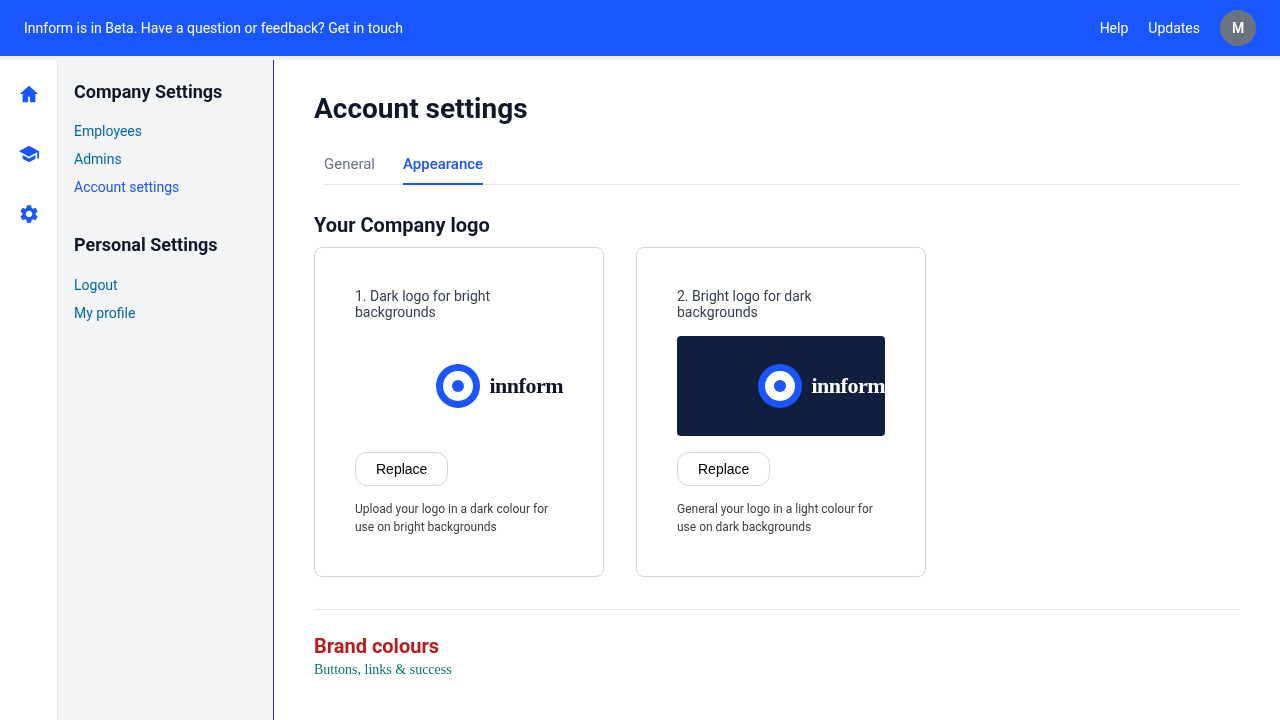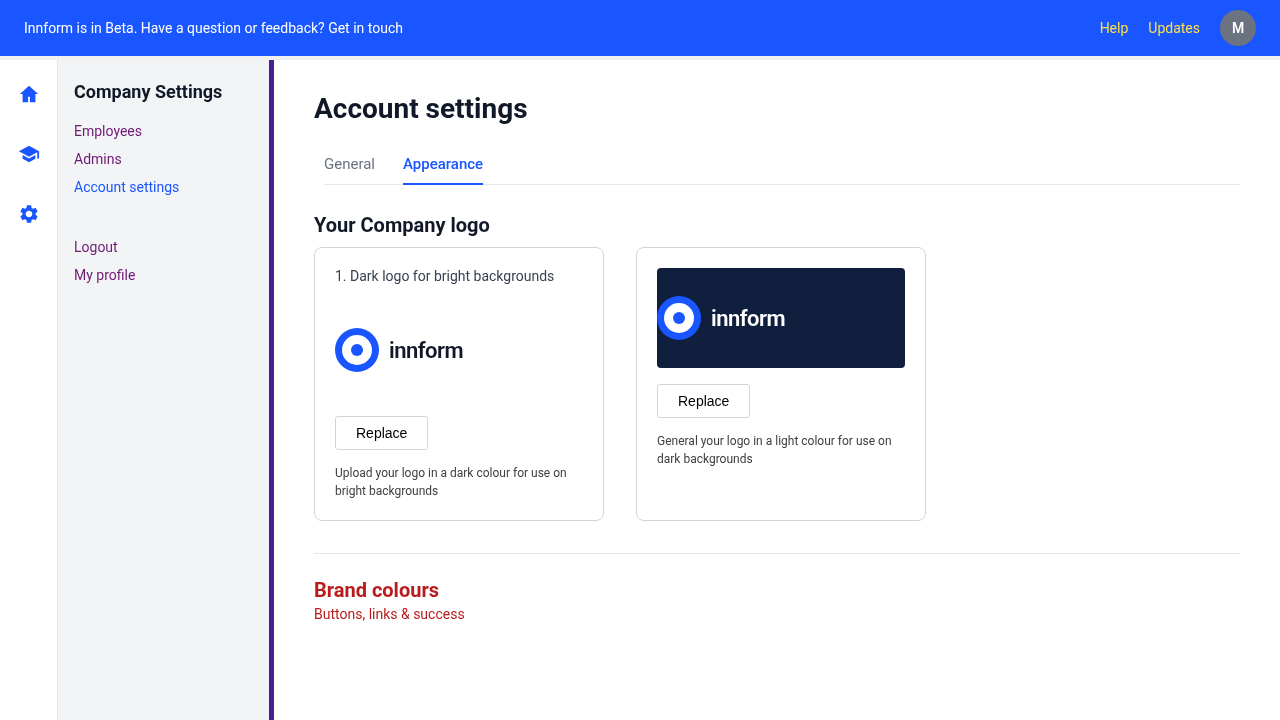--- a/index.html
+++ b/index.html
@@ -13,21 +13,21 @@
       display: flex;
       align-items: center;
       justify-content: space-between;
       padding: 0 24px;
       position: fixed;
       top: 0; left: 0; right: 0;
       z-index: 100;
     }
     .top-banner-text { font-size: 14px; }
     .top-banner-right { display: flex; align-items: center; gap: 20px; }
-    .top-banner-right a { color: #fde047; font-size: 14px; text-decoration: none; }
+    .top-banner-right a { color: #ffffff; font-size: 14px; text-decoration: none; }
     .avatar {
       width: 36px; height: 36px;
       border-radius: 50%;
       background: #6b7280;
       color: white;
       display: flex; align-items: center; justify-content: center;
       font-size: 14px; font-weight: 600;
       cursor: pointer;
     }
 
@@ -56,35 +56,35 @@
       border-radius: 6px;
       color: #1a56ff;
     }
     .icon-sidebar-item svg { width: 22px; height: 22px; }
 
     
     .nav-sidebar {
       width: 216px;
       background: #f3f4f6;
       padding: 20px 16px;
-      border-right: 5px solid #4c1d95;
+      border-right: 1px solid #4c1d95;
       overflow-y: auto;
     }
     .nav-section-title {
       font-size: 18px;
       font-weight: 700;
       color: #111827;
       line-height: 1.3;
       margin-bottom: 14px;
     }
     .nav-item {
       display: block;
       padding: 6px 0;
       font-size: 14px;
-      color: #701a75;
+      color: #0369a1;
       text-decoration: none;
       cursor: pointer;
     }
     .nav-item.active { color: #1a56ff; }
 
     .nav-divider { height: 32px; }
 
     
     .main-content {
       flex: 1;
@@ -133,37 +133,38 @@
     
     .logo-cards-row {
       display: flex;
       gap: 32px;
       margin-bottom: 32px;
     }
 
     .logo-card {
       border: 1px solid #d1d5db;
       border-radius: 8px;
-      padding: 20px;
+      padding: 40px;
       width: 290px;
     }
 
     .logo-card-label {
       font-size: 14px;
       color: #374151;
       margin-bottom: 16px;
     }
 
     .logo-preview {
       height: 100px;
       display: flex;
       align-items: center;
-      justify-content: flex-start;
+      justify-content: flex-end;
       margin-bottom: 16px;
       border-radius: 4px;
+      font-family: Liberation Serif, serif;
     }
     .logo-preview.light { background: white; }
     .logo-preview.dark { background: #0f1f3d; border-radius: 4px; }
 
     
     .logo-inner {
       display: flex;
       align-items: center;
       gap: 10px;
     }
@@ -185,21 +186,21 @@
       background: #1a56ff;
     }
     .logo-text-dark { font-size: 22px; font-weight: 600; color: #111827; letter-spacing: -0.5px; }
     .logo-text-light { font-size: 22px; font-weight: 600; color: white; letter-spacing: -0.5px; }
 
     .replace-btn {
       border: 1px solid #d1d5db;
       background: white;
       padding: 8px 20px;
       font-size: 14px;
-      border-radius: 3px;
+      border-radius: 12px;
       cursor: pointer;
       margin-bottom: 14px;
       display: inline-block;
     }
 
     .logo-hint {
       font-size: 12px;
       color: #404040;
       line-height: 1.5;
     }
@@ -213,21 +214,22 @@
 
     
     .brand-section-title {
       font-size: 20px;
       font-weight: 700;
       color: #b91c1c;
       margin-bottom: 4px;
     }
     .brand-section-sub {
       font-size: 14px;
-      color: #b91c1c;
+      color: #0f766e;
+      font-family: Liberation Serif, serif;
     }
   </style>
 </head>
 <body>
 
 <div class="top-banner">
   <span class="top-banner-text">Innform is in Beta. Have a question or feedback? Get in touch</span>
   <div class="top-banner-right">
     <a>Help</a>
     <a>Updates</a>
@@ -256,20 +258,21 @@
   </div>
 
   <div class="nav-sidebar">
     <div class="nav-section-title">Company Settings</div>
     <a class="nav-item">Employees</a>
     <a class="nav-item">Admins</a>
     <a class="nav-item active">Account settings</a>
 
     <div class="nav-divider"></div>
 
+    <div class="nav-section-title">Personal Settings</div>
     <a class="nav-item">Logout</a>
     <a class="nav-item">My profile</a>
   </div>
 
   <div class="main-content">
     <h1 class="page-title">Account settings</h1>
 
     <div class="tabs">
       <div class="tab">General</div>
       <div class="tab active">Appearance</div>
@@ -289,20 +292,21 @@
               </div>
             </div>
             <span class="logo-text-dark">innform</span>
           </div>
         </div>
         <button class="replace-btn">Replace</button>
         <p class="logo-hint">Upload your logo in a dark colour for use on bright backgrounds</p>
       </div>
 
       <div class="logo-card">
+        <div class="logo-card-label">2. Bright logo for dark backgrounds</div>
         <div class="logo-preview dark">
           <div class="logo-inner">
             <div class="logo-circle">
               <div class="logo-circle-inner">
                 <div class="logo-circle-dot"></div>
               </div>
             </div>
             <span class="logo-text-light">innform</span>
           </div>
         </div>

